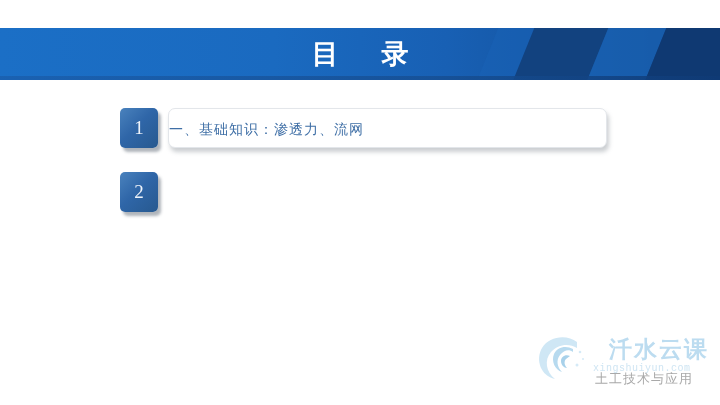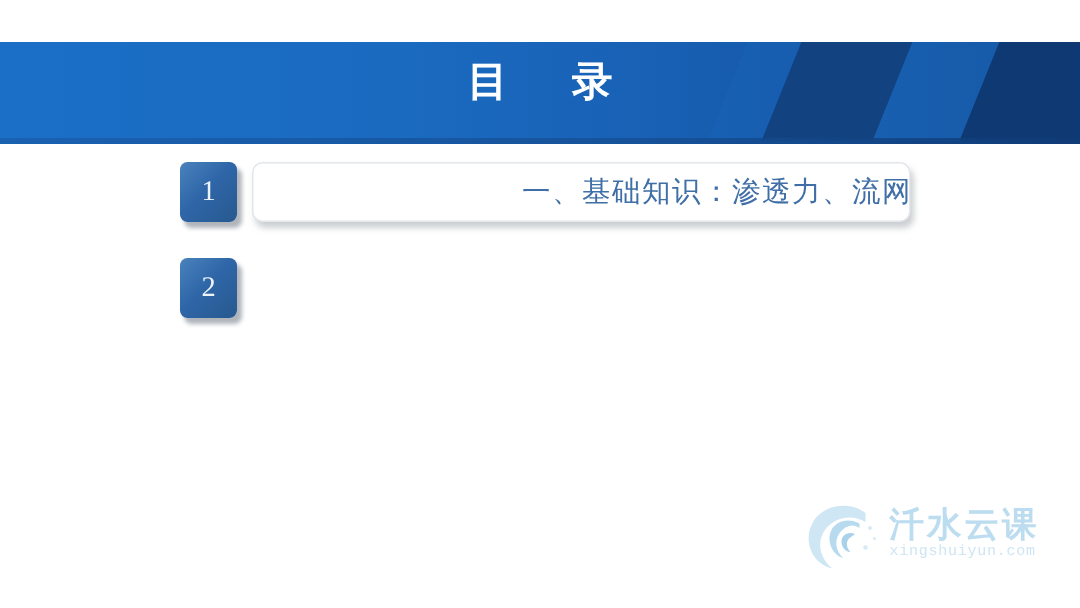--- a/index.html
+++ b/index.html
@@ -14,21 +14,21 @@
     overflow: hidden;
     position: relative;
   }
 
   
   .banner {
     position: absolute;
     left: 0;
     top: 28px;
     width: 720px;
-    height: 68px;
+    height: 52px;
     background: linear-gradient(to right, #1b6fc6 0%, #1a6ac0 38%, #1860b4 62%, #14539f 82%, #123f80 100%);
     overflow: hidden;
     text-decoration: underline;
   }
   .banner-bottom-edge {
     position: absolute;
     left: 0;
     bottom: 0;
     width: 720px;
     height: 4px;
@@ -102,45 +102,45 @@
     border-radius: 7px;
     box-shadow: 2px 4px 4px rgba(120, 128, 138, .38);
   }
   .item-text {
     position: absolute;
     left: 0;
     top: 0;
     width: 439px;
     height: 40px;
     line-height: 40px;
-    text-align: right;
+    text-align: left;
     color: #3f6fa6;
-    font-family: Liberation Mono, monospace;
-    font-size: 19px;
+    font-family: Liberation Sans, sans-serif;
+    font-size: 14px;
     letter-spacing: 1px;
   }
 
   
   .watermark {
     position: absolute;
     left: 533px;
     top: 330px;
     width: 180px;
     height: 68px;
   }
   .wave-icon {
     position: absolute;
     left: 0;
     top: 2px;
     width: 56px;
     height: 52px;
   }
   .logo-main {
     position: absolute;
-    left: 60px;
+    left: 76px;
     top: 4px;
     color: #bcdcf0;
     font-family: "Liberation Serif", serif;
     font-size: 23px;
     font-weight: 700;
     letter-spacing: 2px;
     white-space: nowrap;
   }
   .logo-url {
     position: absolute;
@@ -194,13 +194,14 @@
   <svg class="wave-icon" viewBox="0 0 56 52">
     <path d="M44 10 C34 2, 16 4, 9 16 C2 28, 8 44, 22 47 C13 40, 11 28, 18 20 C25 12, 36 11, 44 16 Z" fill="#cfe7f5"></path>
     <path d="M40 17 C33 13, 24 15, 21 22 C18 29, 22 38, 29 40 C24 35, 23 28, 27 23 C31 18, 36 17, 40 20 Z" fill="#b7daef"></path>
     <path d="M37 24 C32 22, 28 25, 28 29 C28 33, 31 36, 34 36 C31 33, 31 29, 33 27 Z" fill="#a8d1ea"></path>
     <circle cx="47" cy="20" r="1.3" fill="#d5eaf7"></circle>
     <circle cx="50" cy="27" r="1" fill="#d5eaf7"></circle>
     <circle cx="44" cy="33" r="1.5" fill="#d5eaf7"></circle>
   </svg>
   <div class="logo-main">汘水云课</div>
   <div class="logo-url">xingshuiyun.com</div>
+  <div class="logo-sub">土工技术与应用</div>
 </div>
 
 </body></html>

